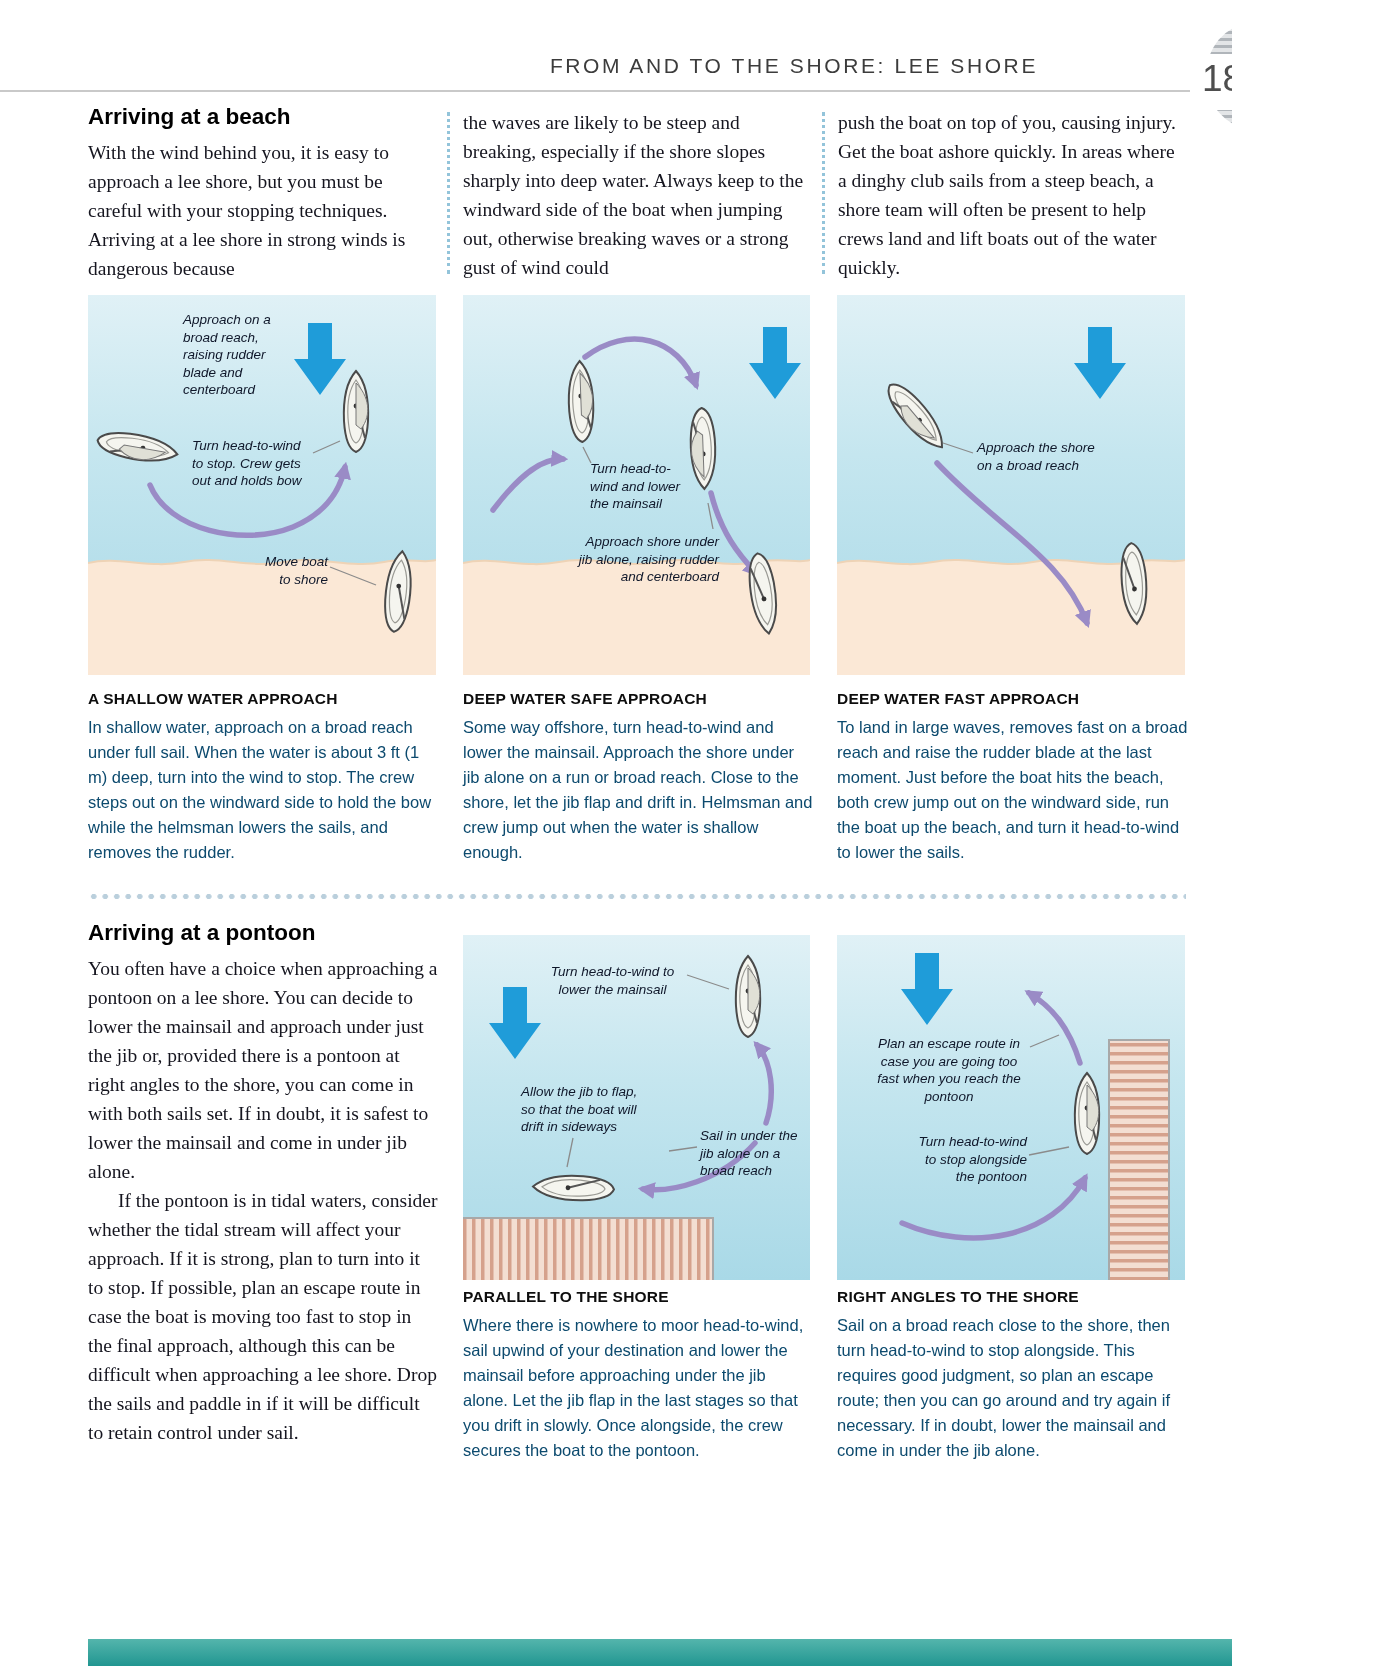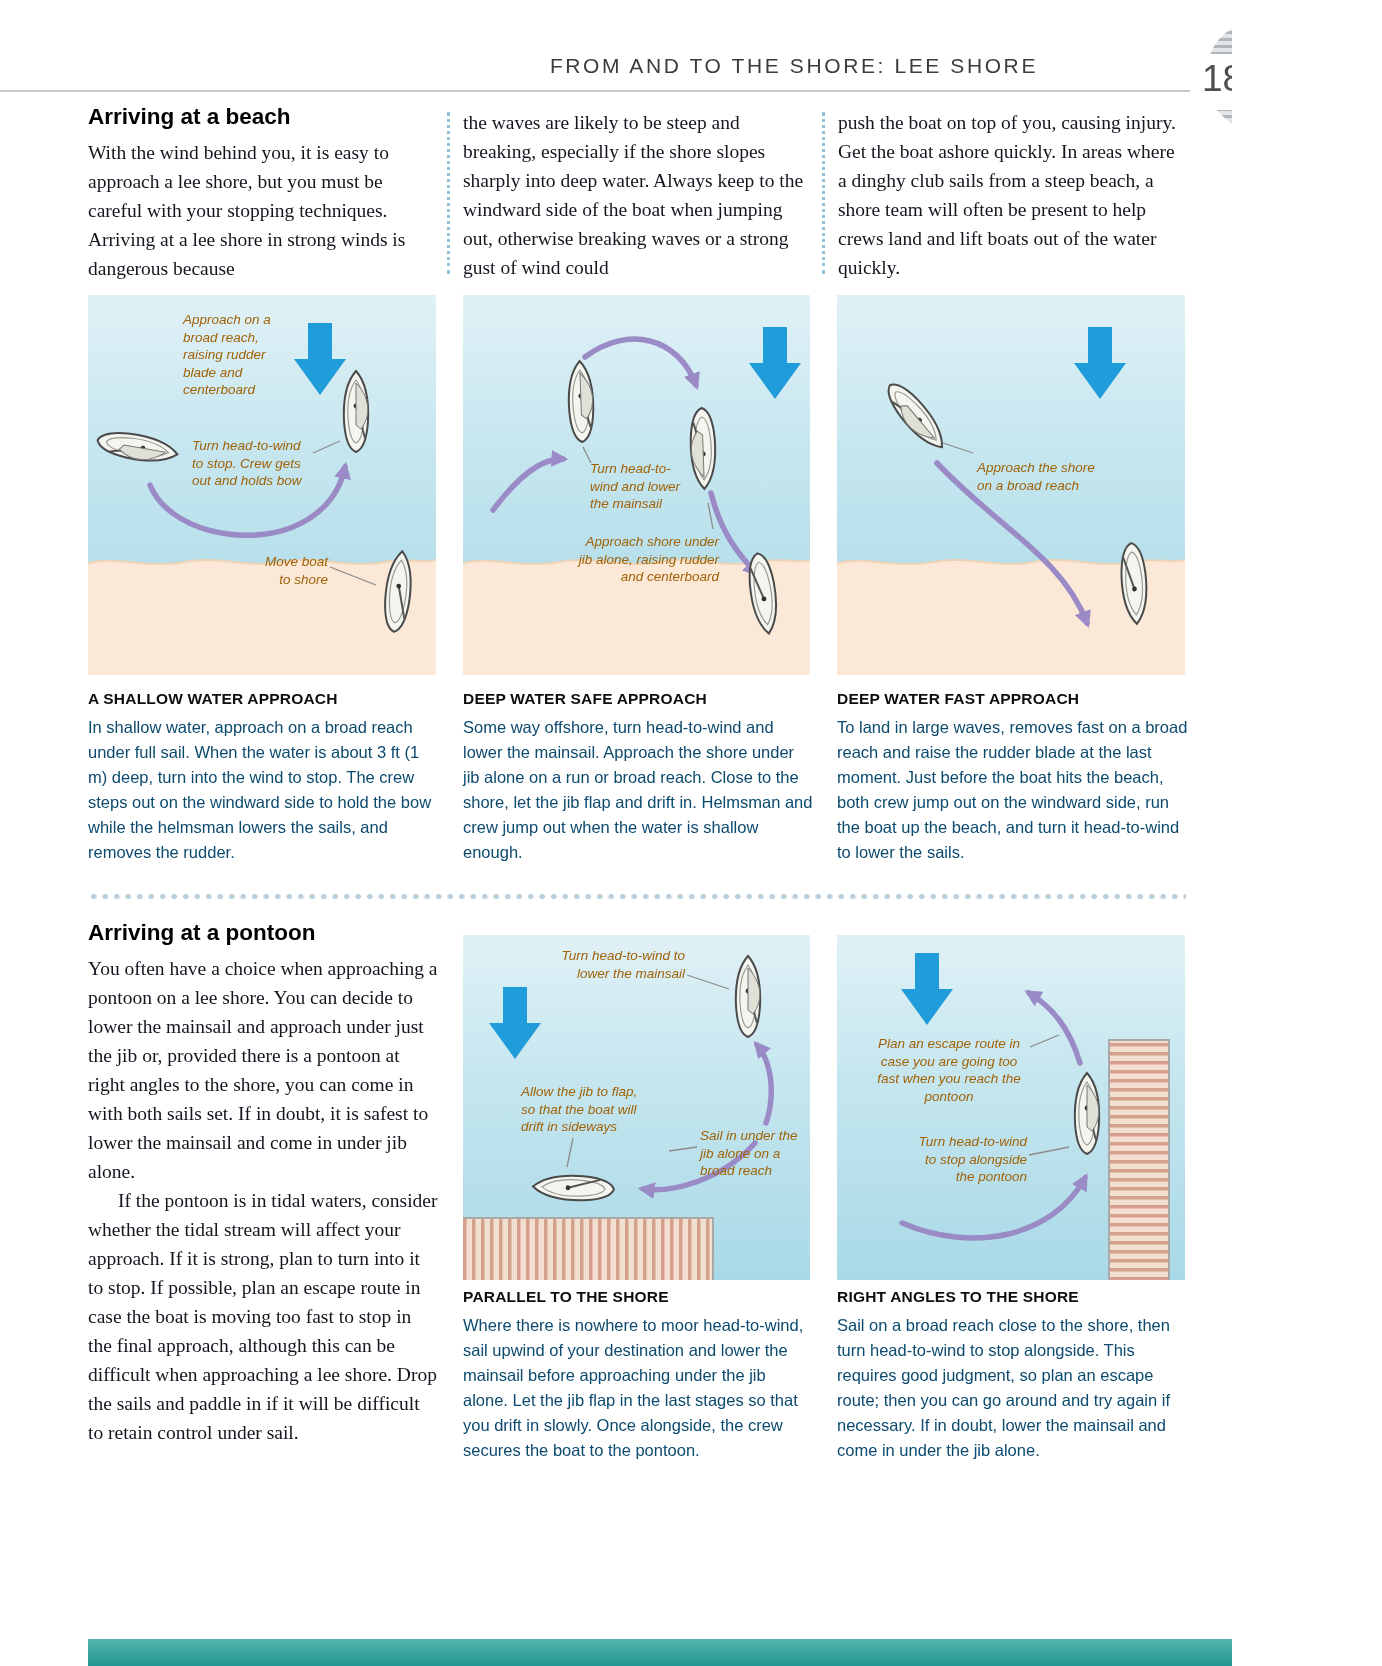--- a/index.html
+++ b/index.html
@@ -30,21 +30,21 @@
   .hdots{ position:absolute; left:88px; top:890px; width:1098px; height:9px;
           background-image:radial-gradient(circle,#bacfdc 2.4px,rgba(0,0,0,0) 3px);
           background-size:11.5px 9px; background-position:0 2px; }
 
   
   .panel{ position:absolute; overflow:hidden; }
   .water{ position:absolute; inset:0;
           background:linear-gradient(180deg,#e0f1f6 0%,#c5e6ef 42%,#a9d9e7 100%); }
   .panel svg.art{ position:absolute; inset:0; width:100%; height:100%; display:block; }
   .ann{ position:absolute; font-family:"Liberation Sans",sans-serif; font-style:italic;
-        font-size:13.5px; line-height:17.5px; color:#a16207; }
+        font-size:13.5px; line-height:17.5px; color:#0f172a; }
 
   
   .cap{ position:absolute; font-family:"Liberation Sans",sans-serif; }
   .cap h3{ font-size:15.5px; font-weight:bold; color:#0d0d0d; letter-spacing:.2px; margin-bottom:7px; }
   .cap p{ font-size:16.5px; line-height:25px; color:#0c4a6e; }
 
   .footer-bar{ position:absolute; left:88px; right:0; bottom:0; height:27px;
                background:linear-gradient(180deg,#54b5ac 0%,#219691 100%); }
 </style>
 </head>
@@ -143,21 +143,21 @@
     <div class="water"></div>
     <svg class="art" viewBox="0 0 348 380">
       <path d="M0,268 C30,261 62,274 96,267 C130,260 162,274 196,267 C228,260 262,274 296,267 C318,262 336,269 348,265 L348,380 L0,380 Z" fill="#fbe8d6"></path>
       <path d="M0,268 C30,261 62,274 96,267 C130,260 162,274 196,267 C228,260 262,274 296,267 C318,262 336,269 348,265" fill="none" stroke="#eed3b6" stroke-width="2"></path>
       <path d="M100,168 C160,232 225,262 250,328" fill="none" stroke="#9a8bc6" stroke-width="5.5" stroke-linecap="round" marker-end="url(#pah)"></path>
       <use href="#windarrow" transform="translate(263,32)"></use>
       <use href="#boatS" transform="translate(78,120) rotate(140)"></use>
       <use href="#boat" transform="translate(297,287) rotate(176)"></use>
       <line x1="136" y1="158" x2="106" y2="148" stroke="#8b8b8b" stroke-width="1.3"></line>
     </svg>
-    <div class="ann" style="left:140px;top:164px;width:130px">Approach the shore on a broad reach</div>
+    <div class="ann" style="left:140px;top:144px;width:130px">Approach the shore on a broad reach</div>
   </div>
 
   <div class="cap" style="left:88px;top:690px;width:348px">
     <h3>A SHALLOW WATER APPROACH</h3>
     <p>In shallow water, approach on a broad reach under full sail. When the water is about 3 ft (1 m) deep, turn into the wind to stop. The crew steps out on the windward side to hold the bow while the helmsman lowers the sails, and removes the rudder.</p>
   </div>
   <div class="cap" style="left:463px;top:690px;width:350px">
     <h3>DEEP WATER SAFE APPROACH</h3>
     <p>Some way offshore, turn head-to-wind and lower the mainsail. Approach the shore under jib alone on a run or broad reach. Close to the shore, let the jib flap and drift in. Helmsman and crew jump out when the water is shallow enough.</p>
   </div>
@@ -180,21 +180,21 @@
       <rect x="-4" y="283" width="254" height="66" fill="url(#hatchV)" stroke="#a8a8a8" stroke-width="2"></rect>
       <path d="M303,188 C313,158 308,126 294,110" fill="none" stroke="#9a8bc6" stroke-width="5.5" stroke-linecap="round" marker-end="url(#pah)"></path>
       <path d="M292,208 C258,246 208,258 180,254" fill="none" stroke="#9a8bc6" stroke-width="5.5" stroke-linecap="round" marker-end="url(#pah)"></path>
       <use href="#windarrow" transform="translate(52,52)"></use>
       <use href="#boatS" transform="translate(285,63)"></use>
       <use href="#boat" transform="translate(112,253) rotate(-88)"></use>
       <line x1="224" y1="40" x2="266" y2="54" stroke="#8b8b8b" stroke-width="1.3"></line>
       <line x1="110" y1="203" x2="104" y2="232" stroke="#8b8b8b" stroke-width="1.3"></line>
       <line x1="206" y1="216" x2="234" y2="212" stroke="#8b8b8b" stroke-width="1.3"></line>
     </svg>
-    <div class="ann" style="left:77px;top:12px;width:145px;text-align:right">Turn head-to-wind to lower the mainsail</div>
+    <div class="ann" style="left:77px;top:28px;width:145px;text-align:center">Turn head-to-wind to lower the mainsail</div>
     <div class="ann" style="left:58px;top:148px;width:130px">Allow the jib to flap, so that the boat will drift in sideways</div>
     <div class="ann" style="left:237px;top:192px;width:104px">Sail in under the jib alone on a broad reach</div>
   </div>
 
   <div class="panel" style="left:837px;top:935px;width:348px;height:345px">
     <div class="water"></div>
     <svg class="art" viewBox="0 0 348 345">
       <rect x="272" y="105" width="60" height="245" fill="url(#hatchH)" stroke="#a8a8a8" stroke-width="2"></rect>
       <path d="M65,288 C135,318 215,303 248,243" fill="none" stroke="#9a8bc6" stroke-width="5.5" stroke-linecap="round" marker-end="url(#pah)"></path>
       <path d="M243,128 C232,92 215,72 192,58" fill="none" stroke="#9a8bc6" stroke-width="5.5" stroke-linecap="round" marker-end="url(#pah)"></path>

